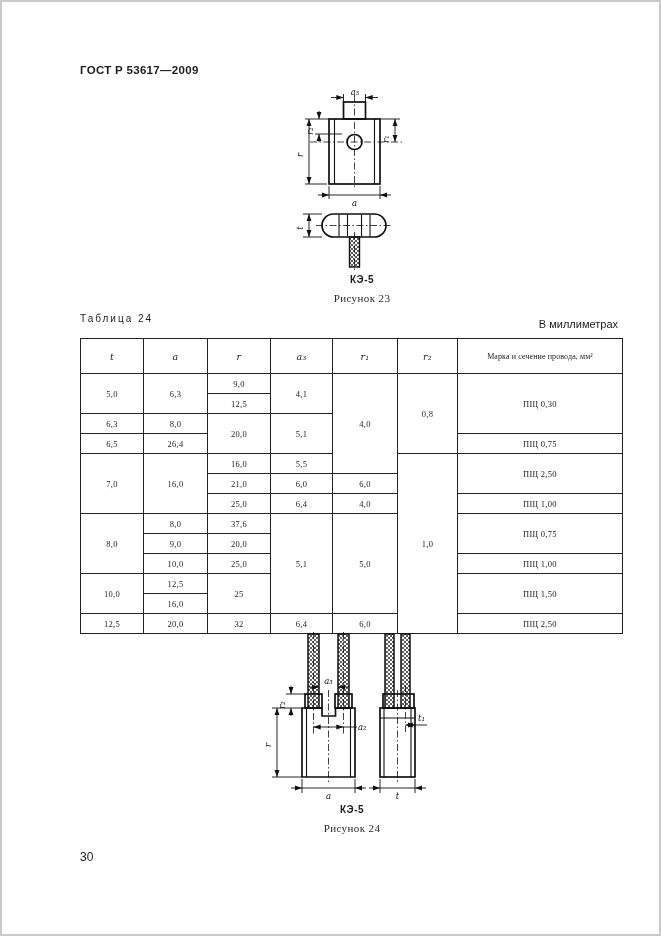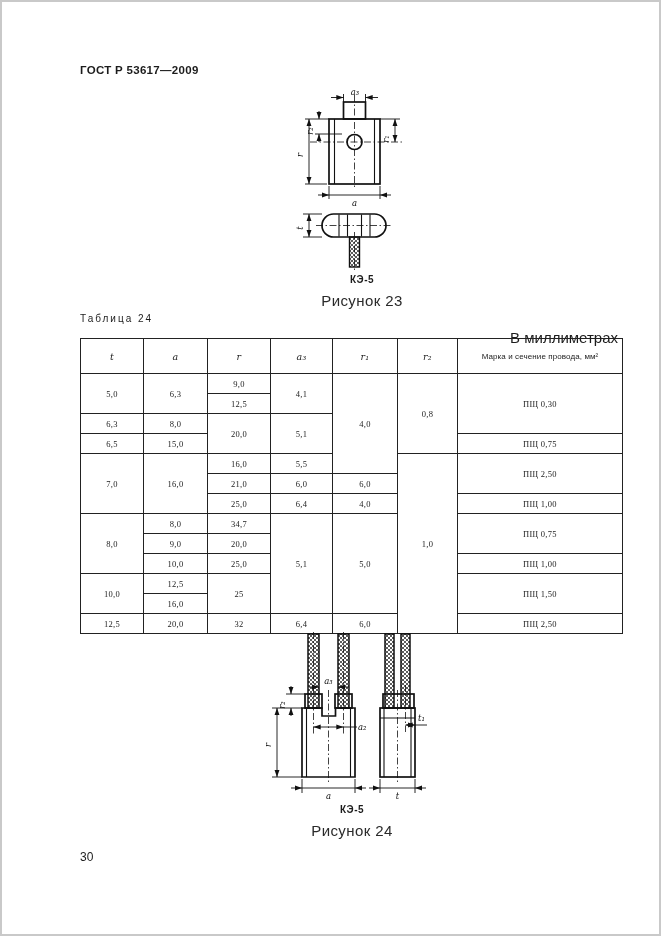--- a/index.html
+++ b/index.html
@@ -6,28 +6,28 @@
   #page{position:relative;width:661px;height:936px;background:#fff;
         border:2px solid #c9c9c9;box-sizing:border-box;overflow:hidden;
         font-family:"Liberation Sans",sans-serif;color:#1c1c1c;}
   .hdr{position:absolute;left:78px;top:62px;font-size:11.5px;font-weight:bold;letter-spacing:.3px;}
   .pagenum{position:absolute;left:78px;top:848px;font-size:12px;}
   .fig{position:absolute;text-align:center;}
   #fig23{left:280px;top:85px;width:160px;}
   #fig24{left:255px;top:628px;width:190px;}
   .fig svg{display:block;margin:0 auto;}
   .figlabel{margin-top:2px;font-size:10px;font-weight:bold;letter-spacing:.5px;}
-  .figcaption{margin-top:7px;font-size:15px;letter-spacing:.4px;color:#2a2a2a;}
+  .figcaption{margin-top:7px;font-size:11px;letter-spacing:.4px;color:#2a2a2a;font-family:Liberation Serif, serif;}
   .tbl-title{position:absolute;left:78px;top:311px;font-size:10px;letter-spacing:2px;}
-  .units{position:absolute;right:41px;top:327px;font-size:15px;}
+  .units{position:absolute;right:41px;top:316px;font-size:11px;}
   .tblwrap{position:absolute;left:78px;top:336px;}
   table{border-collapse:collapse;table-layout:fixed;width:542px;border:1.6px solid #111;}
   th,td{border:1px solid #222;text-align:center;vertical-align:middle;padding:0 2px;
         font-size:8.5px;letter-spacing:.3px;color:#1c1c1c;overflow:hidden;}
-  th{height:34px;font-weight:normal;}
+  th{height:34px;font-weight:normal;font-family:Liberation Serif, serif;}
   th.sym{font-family:"DejaVu Serif",serif;font-style:italic;font-size:9.5px;}
   th.txt{font-size:8px;letter-spacing:.1px;}
   td{height:19px;font-family:Liberation Serif, serif;}
   
   .ln{stroke:#111;stroke-width:1.7;fill:none;}
   .lm{stroke:#111;stroke-width:1.1;fill:none;}
   .tn{stroke:#111;stroke-width:.9;fill:none;}
   .cl{stroke:#111;stroke-width:.8;fill:none;stroke-dasharray:7 2.5 1.5 2.5;}
   .dim{font:italic 8.5px "DejaVu Serif",serif;fill:#111;text-anchor:middle;}
   .dimL{font:italic 8.5px "DejaVu Serif",serif;fill:#111;text-anchor:start;}
@@ -156,21 +156,21 @@
         <td>12,5</td>
       </tr>
       <tr>
         <td>6,3</td>
         <td>8,0</td>
         <td rowspan="2">20,0</td>
         <td rowspan="2">5,1</td>
       </tr>
       <tr>
         <td>6,5</td>
-        <td>15,0</td>
+        <td>26,4</td>
         <td>ПЩ 0,75</td>
       </tr>
       <tr>
         <td rowspan="3">7,0</td>
         <td rowspan="3">16,0</td>
         <td>16,0</td>
         <td>5,5</td>
         <td rowspan="9">1,0</td>
         <td rowspan="2">ПЩ 2,50</td>
       </tr>
@@ -181,21 +181,21 @@
       </tr>
       <tr>
         <td>25,0</td>
         <td>6,4</td>
         <td>4,0</td>
         <td>ПЩ 1,00</td>
       </tr>
       <tr>
         <td rowspan="3">8,0</td>
         <td>8,0</td>
-        <td>34,7</td>
+        <td>37,6</td>
         <td rowspan="5">5,1</td>
         <td rowspan="5">5,0</td>
         <td rowspan="2">ПЩ 0,75</td>
       </tr>
       <tr>
         <td>9,0</td>
         <td>20,0</td>
       </tr>
       <tr>
         <td>10,0</td>

